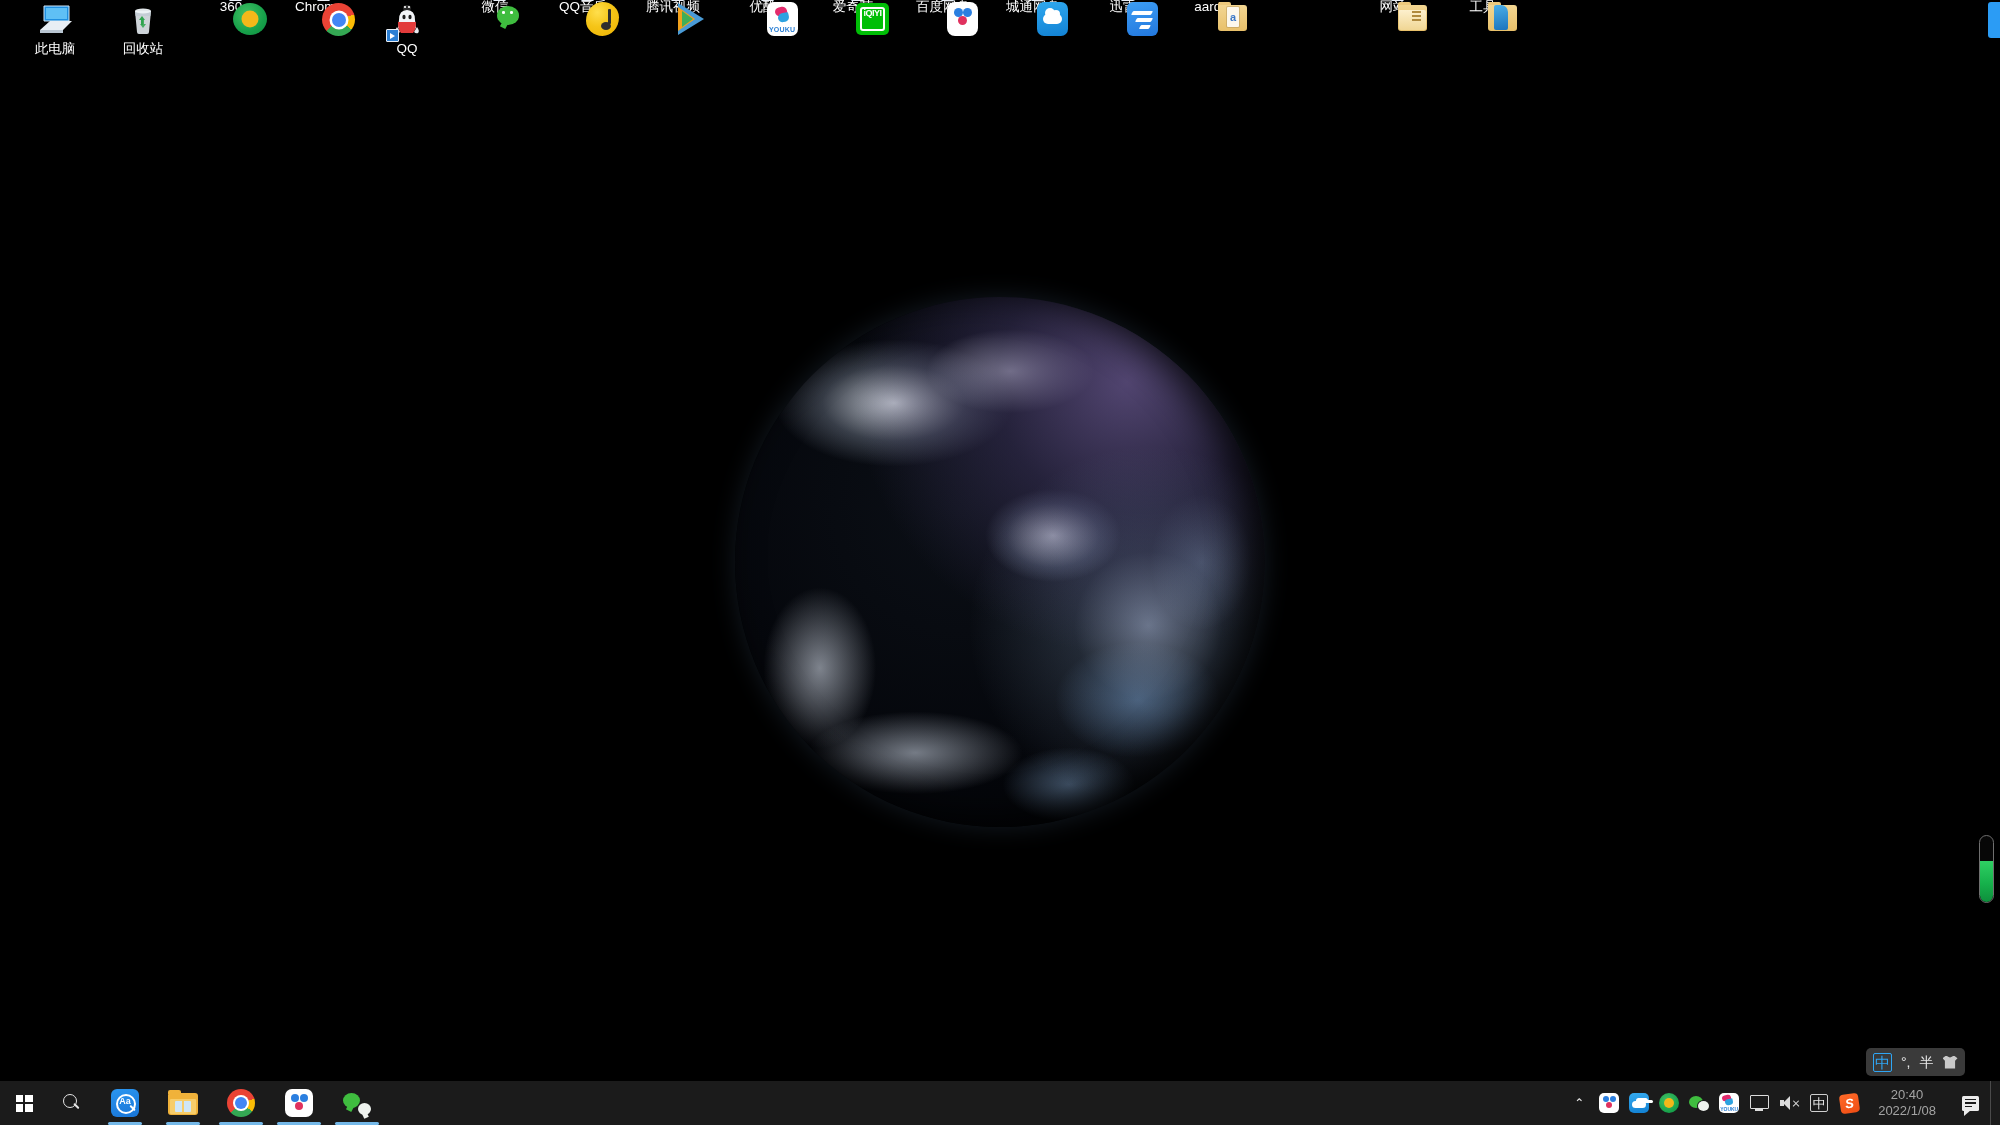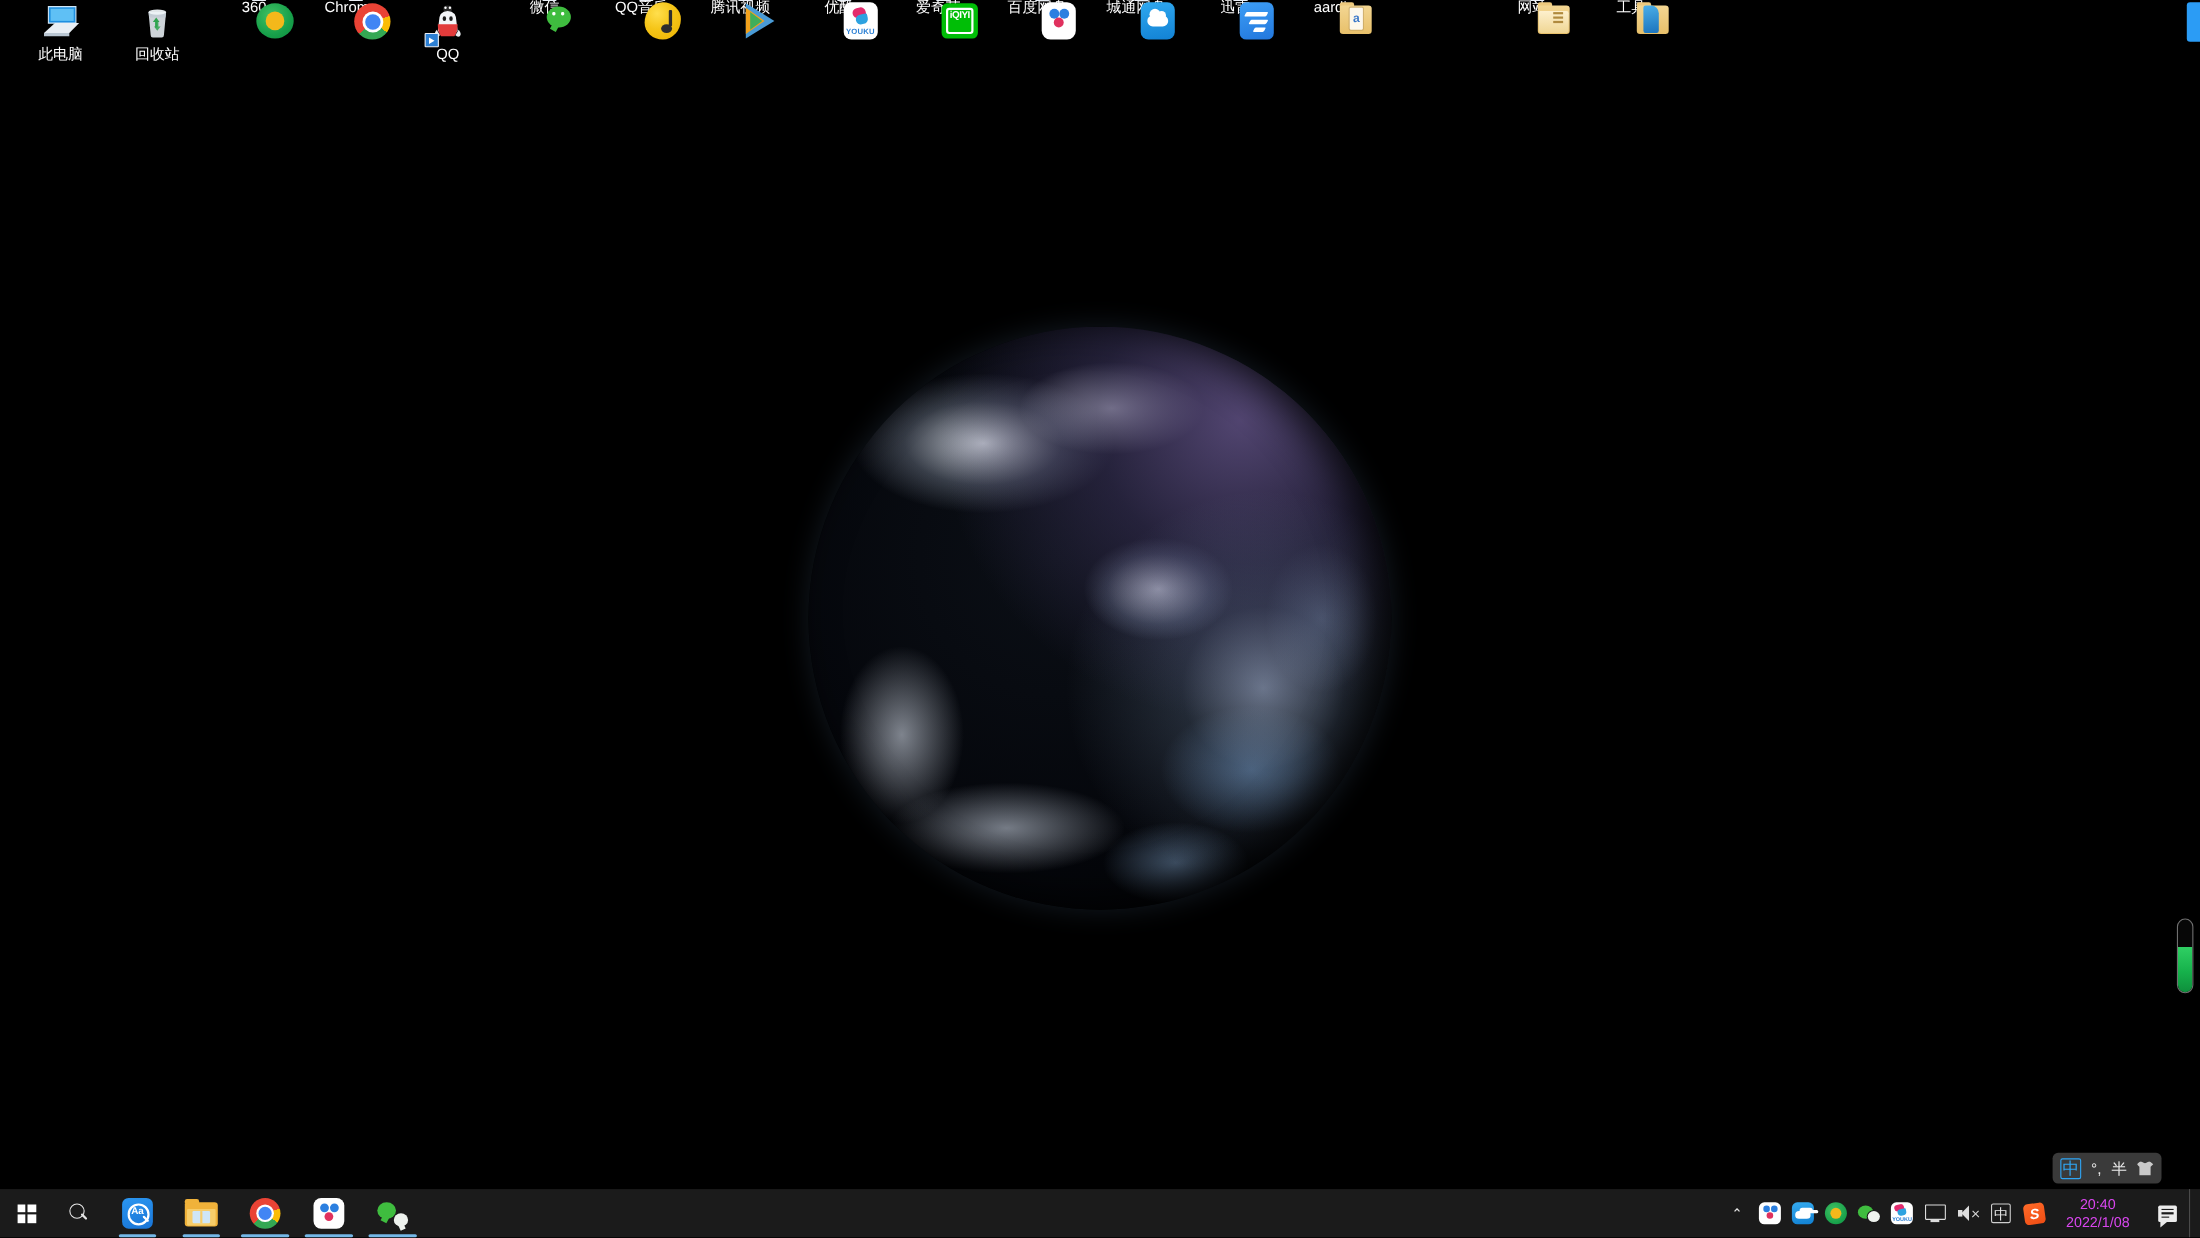--- a/index.html
+++ b/index.html
@@ -499,21 +499,21 @@
     background:linear-gradient(160deg, #ff6a28 0%, #ef4d14 100%);
     color:#fff; font-size:13px; font-weight:bold; font-style:italic;
     display:flex; align-items:center; justify-content:center;
     transform:rotate(-8deg);
   }
 
   #clock {
     height:44px;
     display:flex; flex-direction:column; align-items:center; justify-content:center;
     padding:0 14px;
-    color:#d946ef;
+    color:#a3a3a3;
     font-size:13px; line-height:16px;
     white-space:nowrap;
   }
   #action-center {
     width:40px; height:44px;
     display:flex; align-items:center; justify-content:center;
   }
   .ac-glyph {
     width:17px; height:15px; position:relative;
     background:#ececec;

